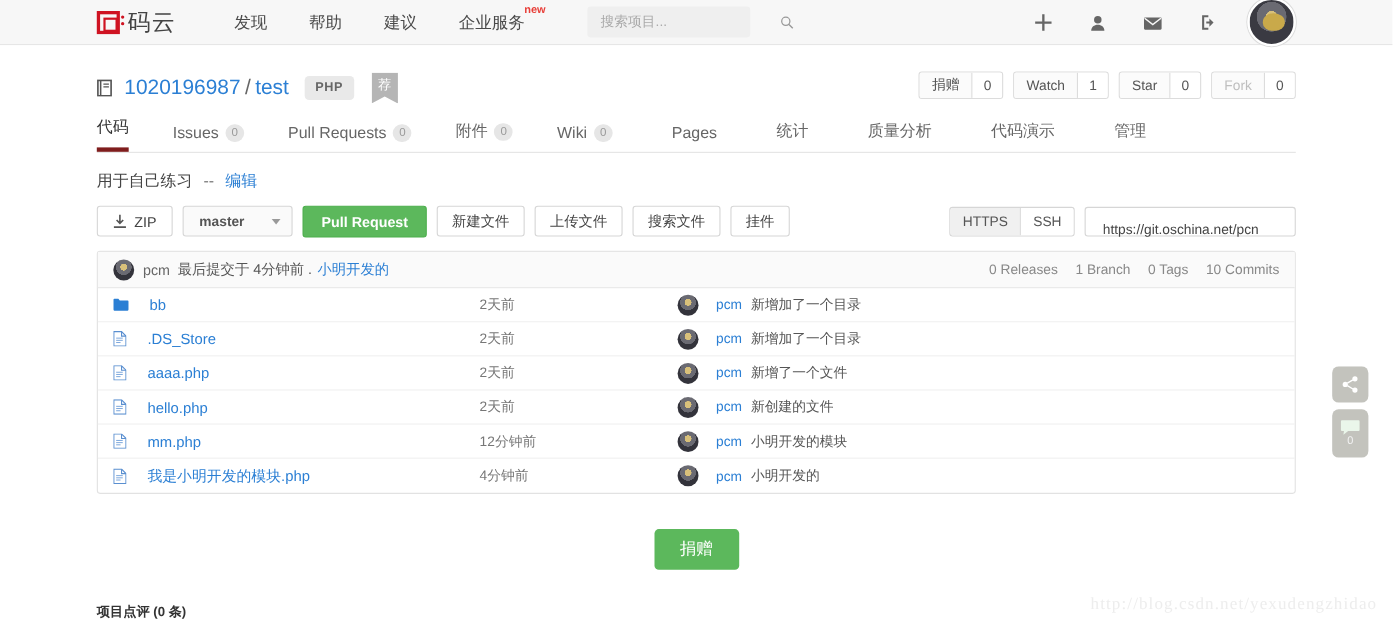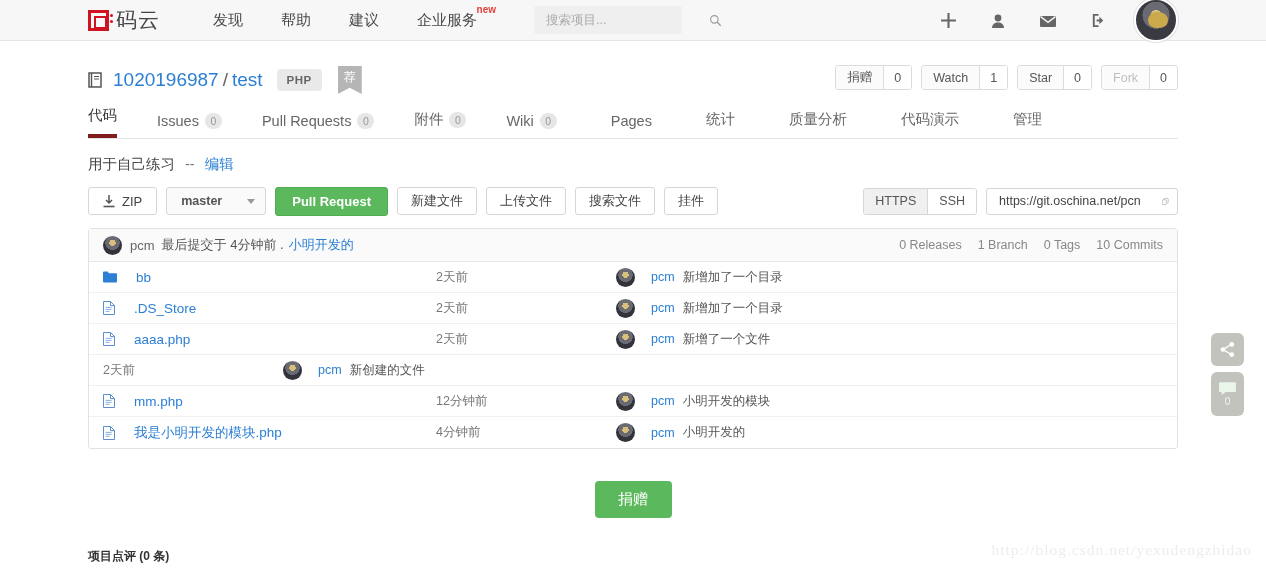--- a/index.html
+++ b/index.html
@@ -202,22 +202,23 @@
   .seg { display: flex; height: 27px; border: 1px solid #d6d6d6; border-radius: 3px; overflow: hidden; }
   .seg .s {
     padding: 0 11px; display: flex; align-items: center;
     font-size: 12.5px; color: #555; background: #f0f0f0; cursor: pointer;
   }
   .seg .s.on { background: #fff; }
   .seg .s + .s { border-left: 1px solid #d6d6d6; }
   .urlbox {
     width: 192px; height: 27px;
     border: 1px solid #d6d6d6; border-radius: 3px;
-    display: flex; align-items: center; padding: 0 8px 0 10px;
+    display: flex; align-items: center; padding: 12px 8px 0 10px;
     background: #fff;
+    flex-direction: column;
   }
   .urlbox input {
     flex: 1; border: none; outline: none; background: transparent;
     font-size: 12.5px; color: #444;
     font-family: "Liberation Sans", sans-serif;
   }
 
   
   .filebox {
     margin-top: 12px;
@@ -514,20 +515,28 @@
         </span>
         <span class="ftime">2天前</span>
         <span class="fcommit">
           <span class="mini-avatar"></span>
           <span class="u">pcm</span>
           <span class="m">新增了一个文件</span>
         </span>
       </div>
 
       <div class="frow">
+        <span class="fname">
+          <svg width="12" height="14" viewBox="0 0 12 14">
+              <path d="M0.5 0.5h7l4 4v9h-11z" fill="#fff" stroke="#5a8fd0" stroke-width="1"></path>
+              <path d="M7.5 0.6v4h4" fill="none" stroke="#5a8fd0" stroke-width="1"></path>
+              <path d="M2.6 6.4h6M2.6 8.4h6M2.6 10.4h4" stroke="#7aa6dc" stroke-width="0.9"></path>
+            </svg>
+          <a href="#">hello.php</a>
+        </span>
         <span class="ftime">2天前</span>
         <span class="fcommit">
           <span class="mini-avatar"></span>
           <span class="u">pcm</span>
           <span class="m">新创建的文件</span>
         </span>
       </div>
 
       <div class="frow">
         <span class="fname">

